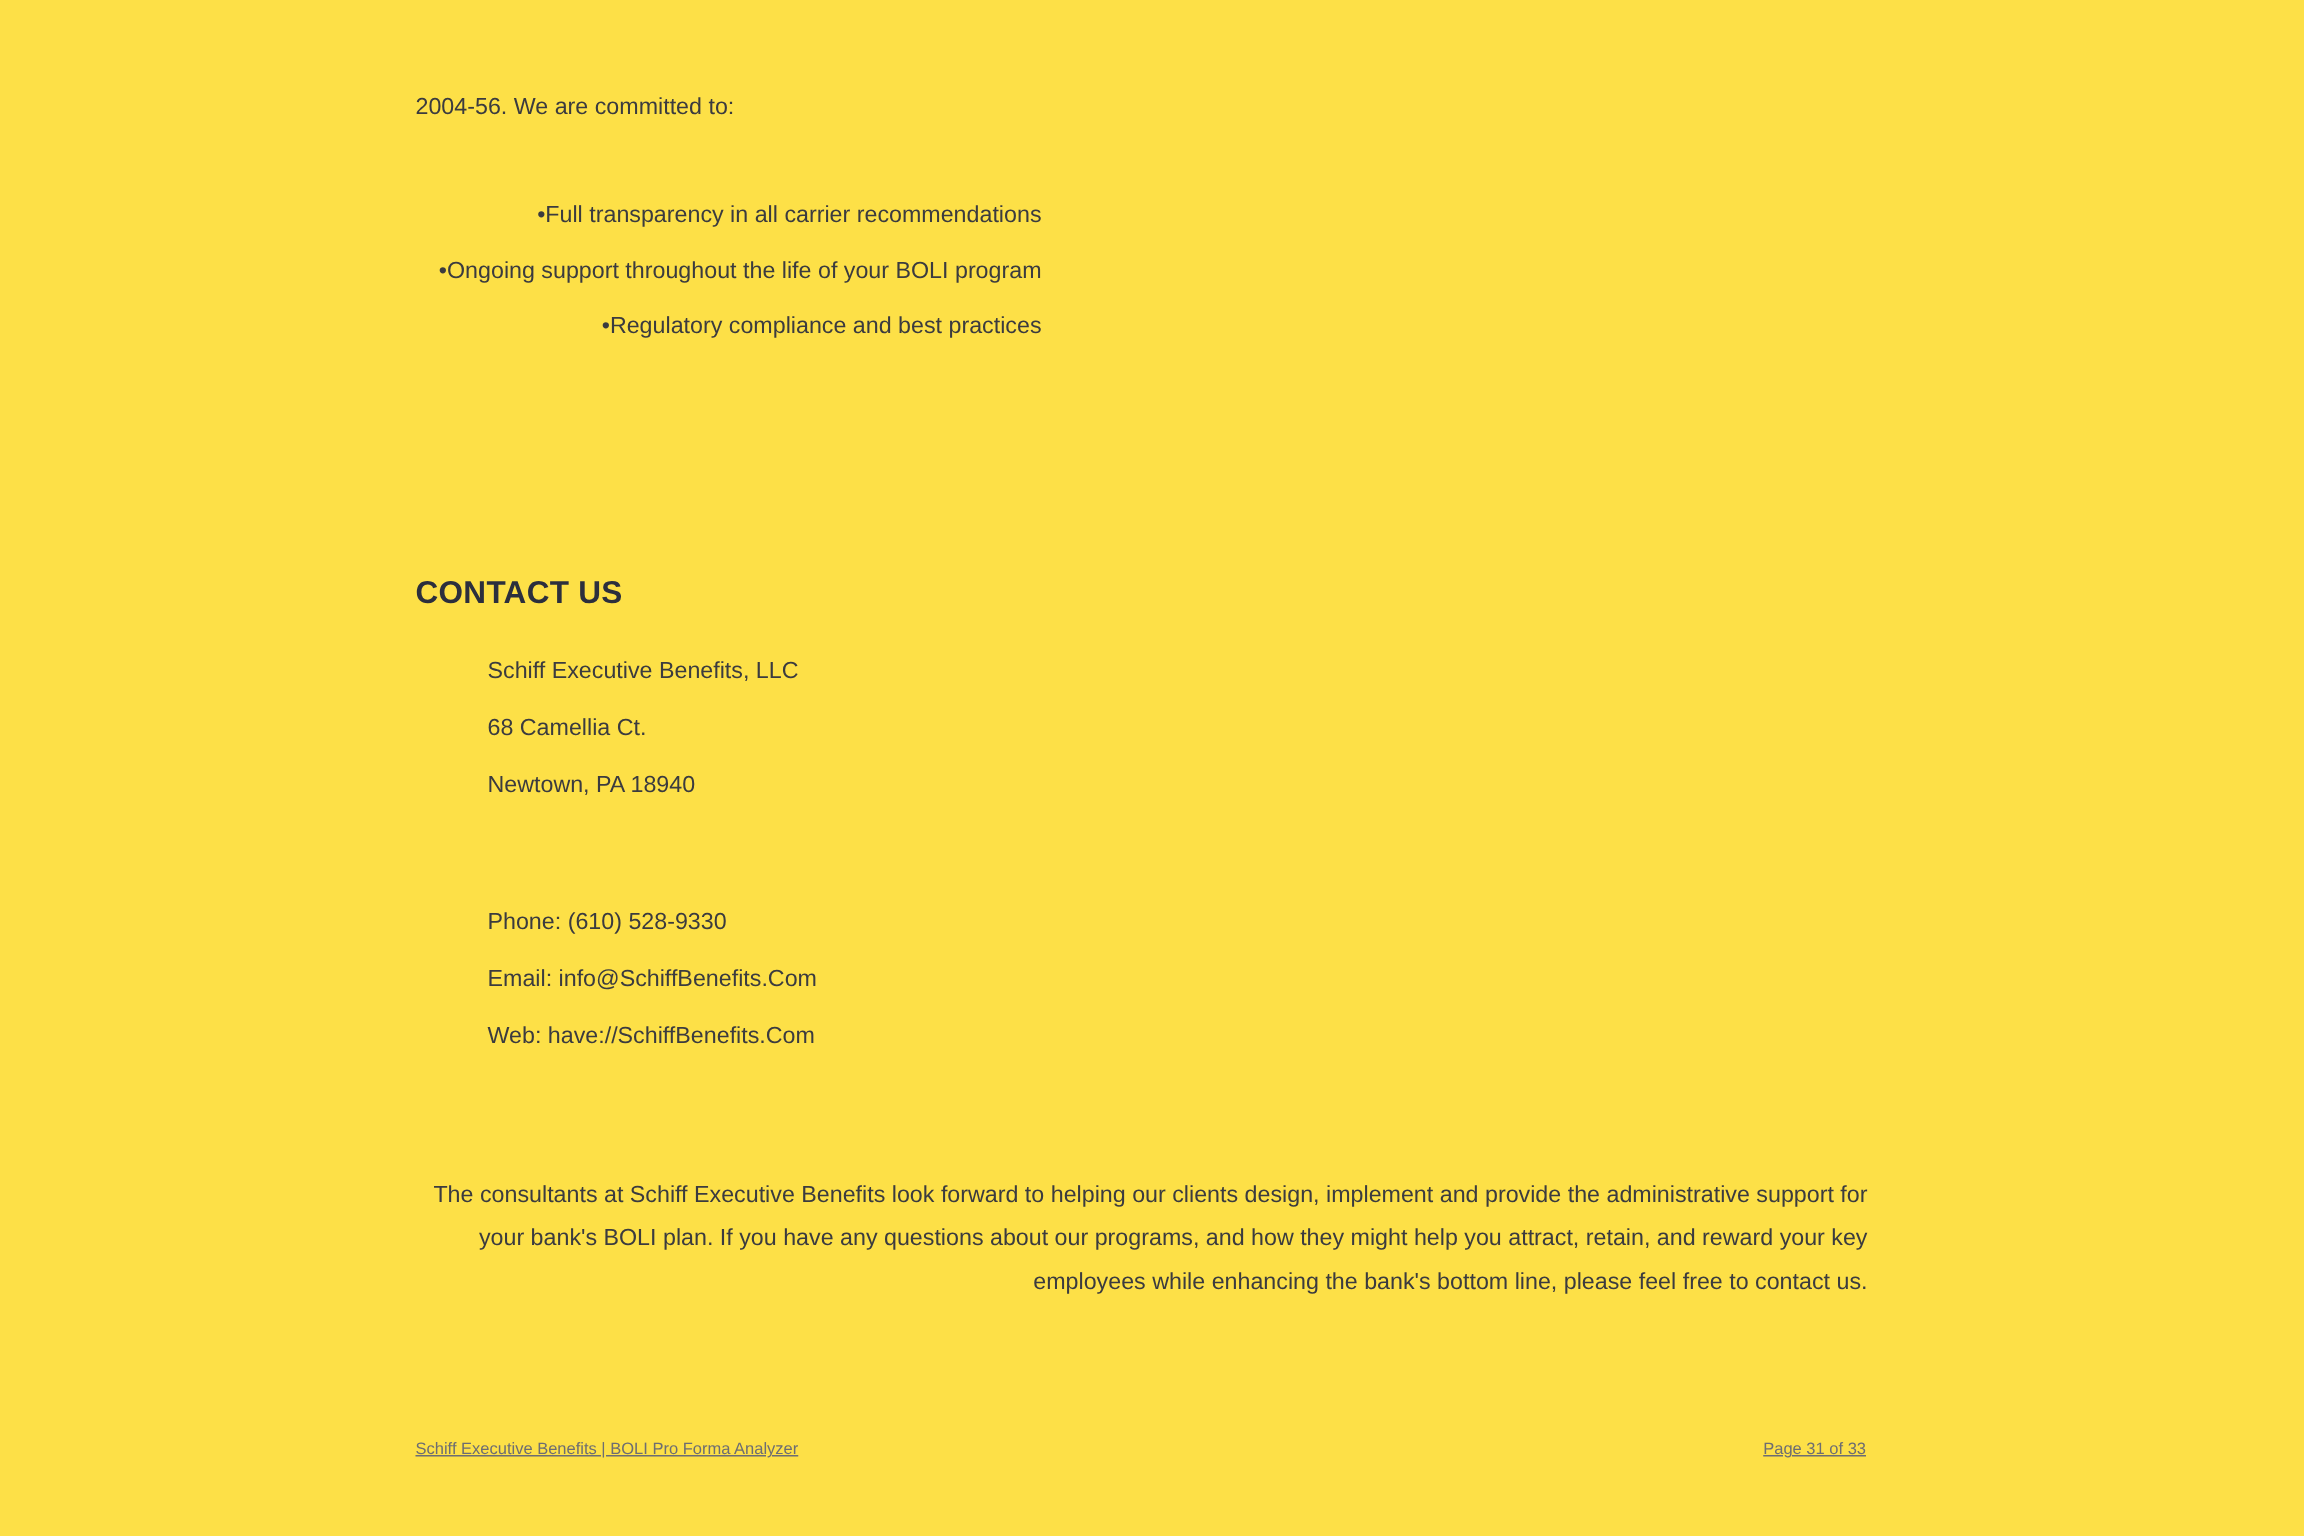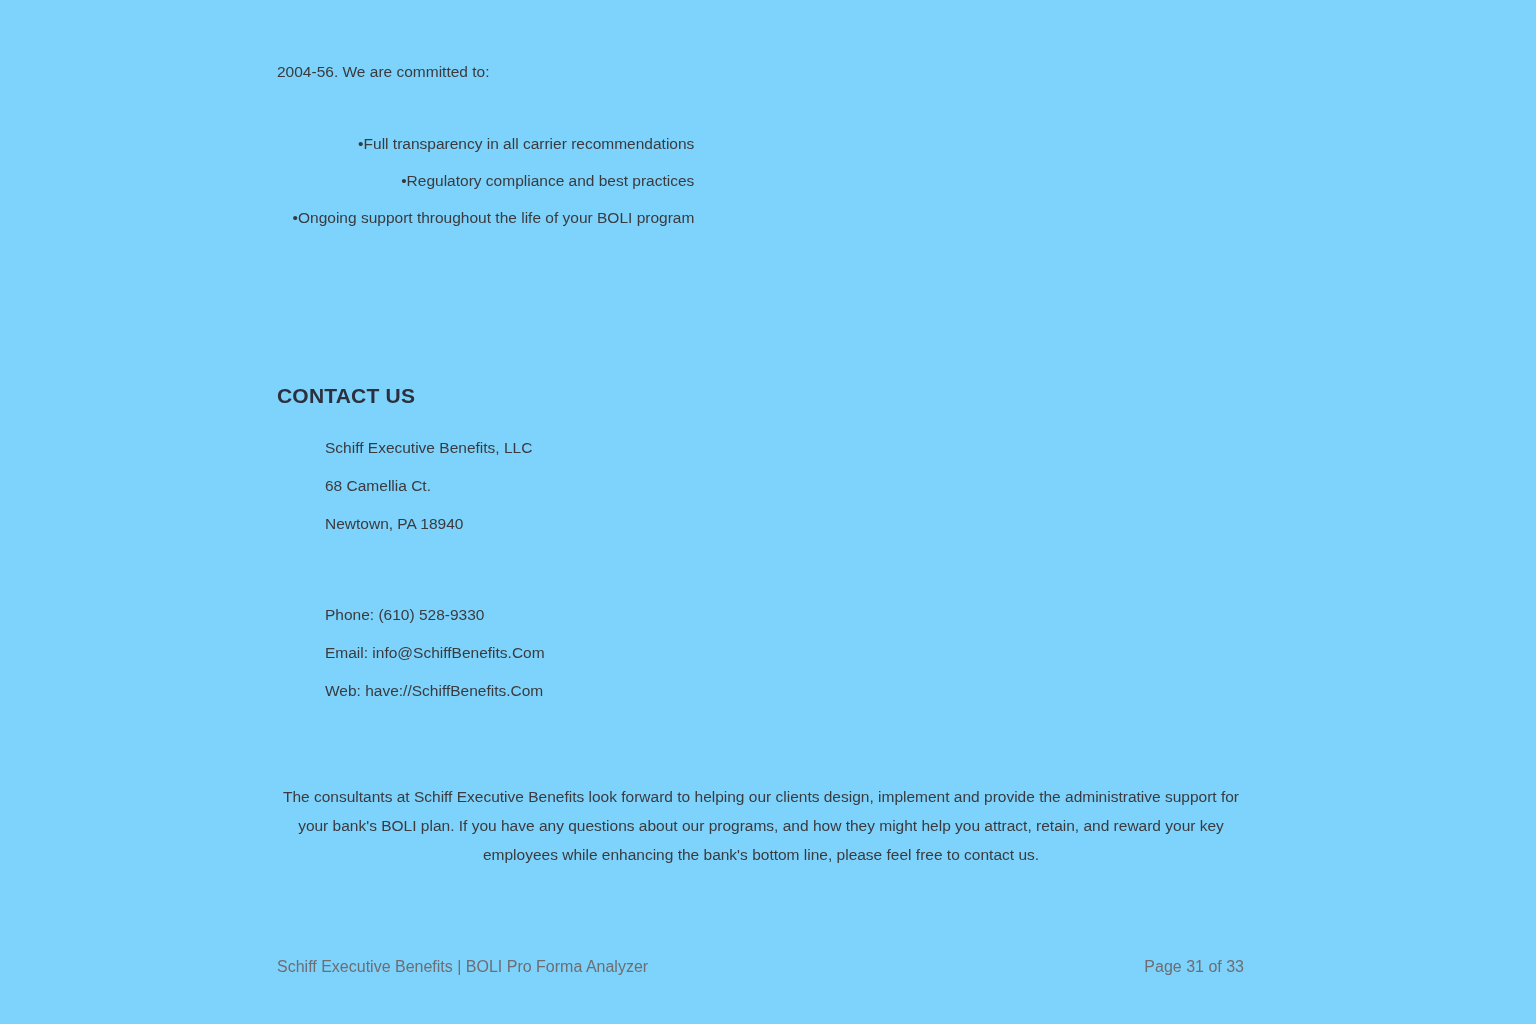--- a/index.html
+++ b/index.html
@@ -14,21 +14,21 @@
     font-family: "Liberation Sans", sans-serif;
     -webkit-font-smoothing: antialiased;
   }
 
   .page {
     position: absolute;
     top: 0;
     left: 0;
     width: 1536px;
     height: 1024px;
-    background: #7dd3fc;
+    background: #fde047;
     overflow: hidden;
   }
 
   .content {
     position: absolute;
     left: 277px;
     top: 0;
     width: 967px;
   }
 
@@ -102,56 +102,57 @@
 
   
   .closing-paragraph {
     position: absolute;
     top: 766px;
     left: 0;
     width: 968px;
     font-size: 15.5px;
     line-height: 29px;
     color: #3b3b3f;
-    text-align: center;
+    text-align: right;
   }
 
   
   .footer {
     position: absolute;
     left: 277px;
     right: 292px;
     top: 957px;
     display: flex;
     justify-content: space-between;
     align-items: center;
-    font-size: 16px;
+    font-size: 11px;
     line-height: 19px;
     color: #6d6d72;
+    text-decoration: underline;
   }
   .footer-left { white-space: nowrap; }
   .footer-right { white-space: nowrap; }
 </style>
 </head>
 <body>
 
 <div class="page">
   <div class="content">
 
     <div class="intro-line">2004-56. We are committed to:</div>
 
     <ul class="bullet-list">
       <li class="bullet-item">
         <span class="bullet-glyph">•</span><span>Full transparency in all carrier recommendations</span>
       </li>
       <li class="bullet-item">
-        <span class="bullet-glyph">•</span><span>Regulatory compliance and best practices</span>
+        <span class="bullet-glyph">•</span><span>Ongoing support throughout the life of your BOLI program</span>
       </li>
       <li class="bullet-item">
-        <span class="bullet-glyph">•</span><span>Ongoing support throughout the life of your BOLI program</span>
+        <span class="bullet-glyph">•</span><span>Regulatory compliance and best practices</span>
       </li>
     </ul>
 
     <h2 class="section-heading">CONTACT US</h2>
 
     <div class="address-block">
       <div class="contact-line">Schiff Executive Benefits, LLC</div>
       <div class="contact-line">68 Camellia Ct.</div>
       <div class="contact-line">Newtown, PA 18940</div>
     </div>

